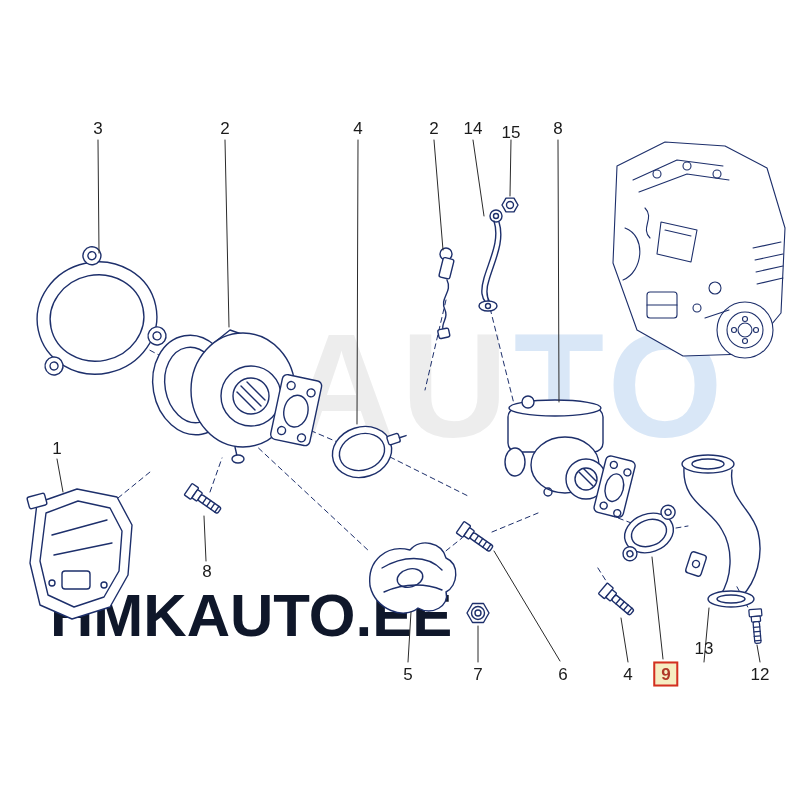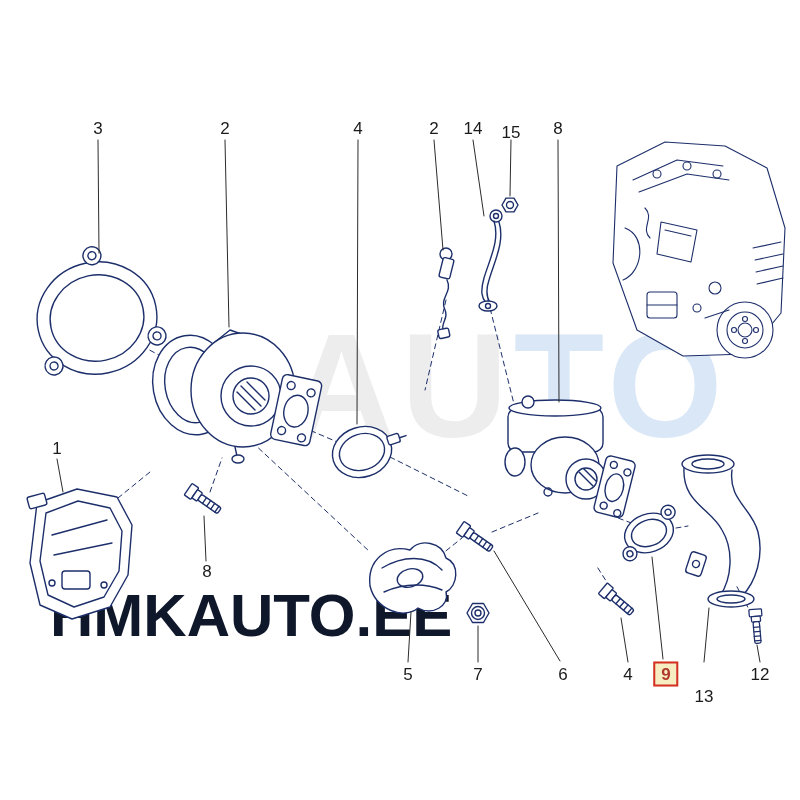--- a/index.html
+++ b/index.html
@@ -271,16 +271,16 @@
   <div class="callout" style="left:473px;top:128px">14</div>
   <div class="callout" style="left:511px;top:132px">15</div>
   <div class="callout" style="left:558px;top:128px">8</div>
   <div class="callout" style="left:57px;top:448px">1</div>
   <div class="callout" style="left:207px;top:571px">8</div>
   <div class="callout" style="left:408px;top:674px">5</div>
   <div class="callout" style="left:478px;top:674px">7</div>
   <div class="callout" style="left:563px;top:674px">6</div>
   <div class="callout" style="left:628px;top:674px">4</div>
   <div class="callout highlighted" style="left:666px;top:674px">9</div>
-  <div class="callout" style="left:704px;top:696px">13</div>
+  <div class="callout" style="left:704px;top:648px">13</div>
   <div class="callout" style="left:760px;top:674px">12</div>
 
 </div>
 
 </body></html>

